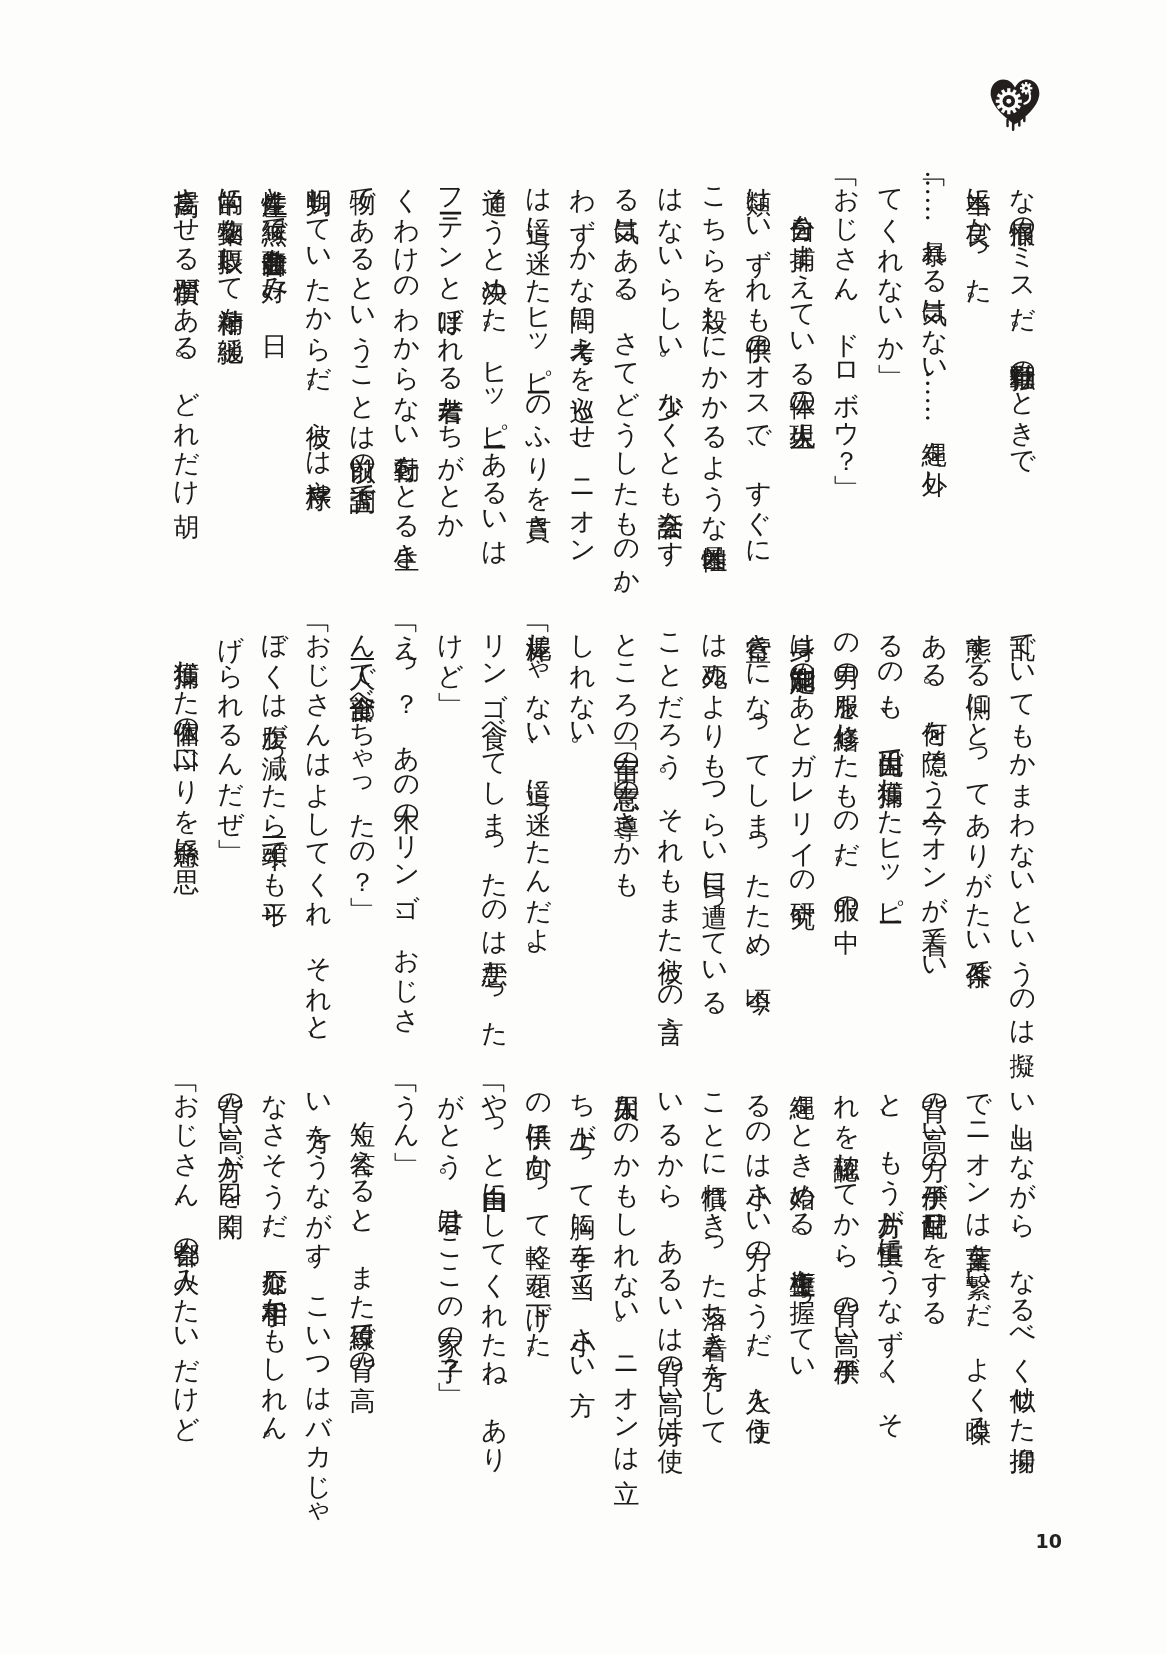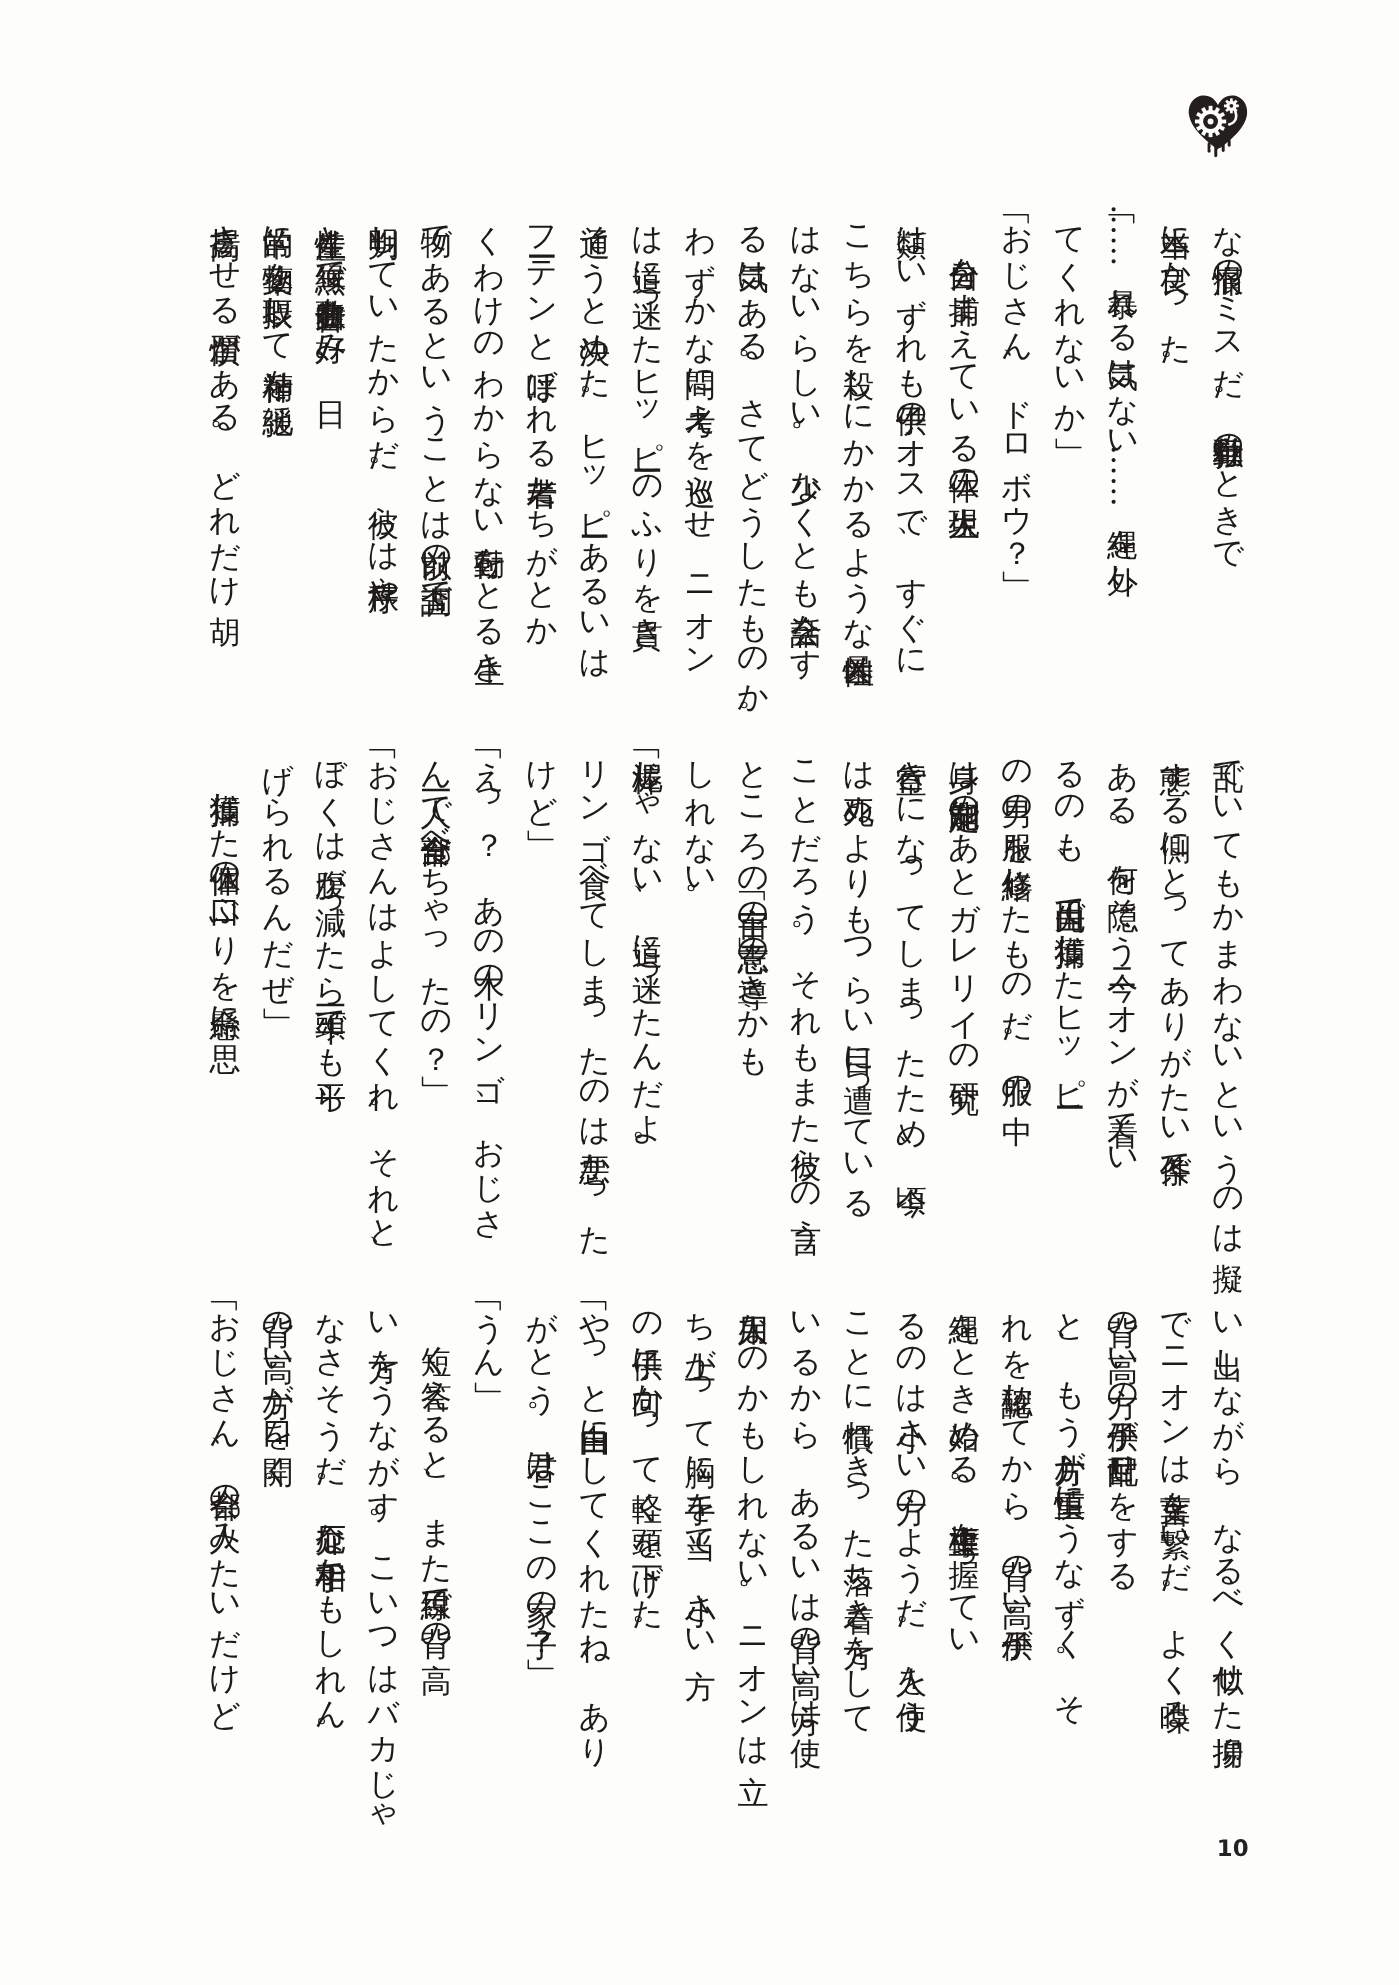--- a/index.html
+++ b/index.html
@@ -38,21 +38,21 @@
   .band-3{top:1076px;}
   .tline{
     display:block;
     margin:0;padding:0;
     white-space:nowrap;
   }
   .page-number{
     position:absolute;
     left:1014px;top:1530px;
     width:48px;
-    text-align:left;
+    text-align:right;
     font-family:"DejaVu Sans","Liberation Sans",sans-serif;
     font-size:19px;
     font-weight:600;
     color:#222;
   }
 </style>
 </head>
 <body>
 
 <div class="page">

